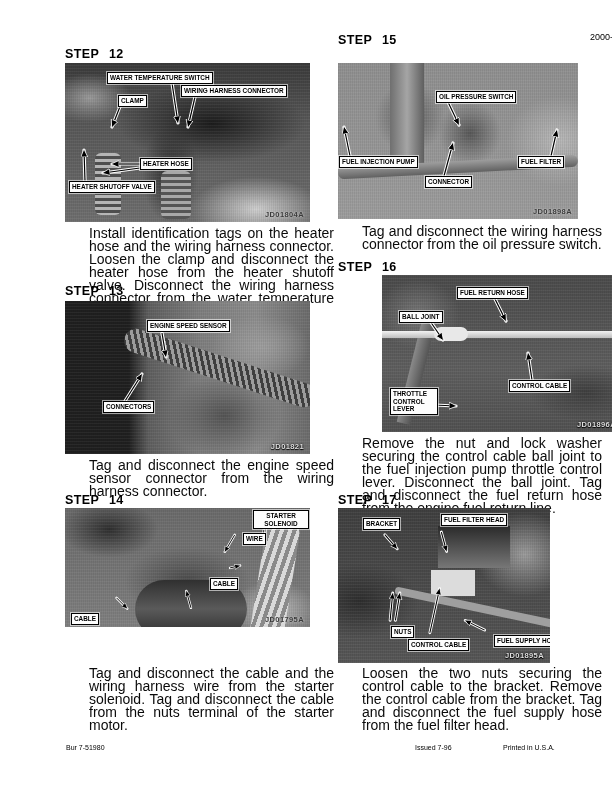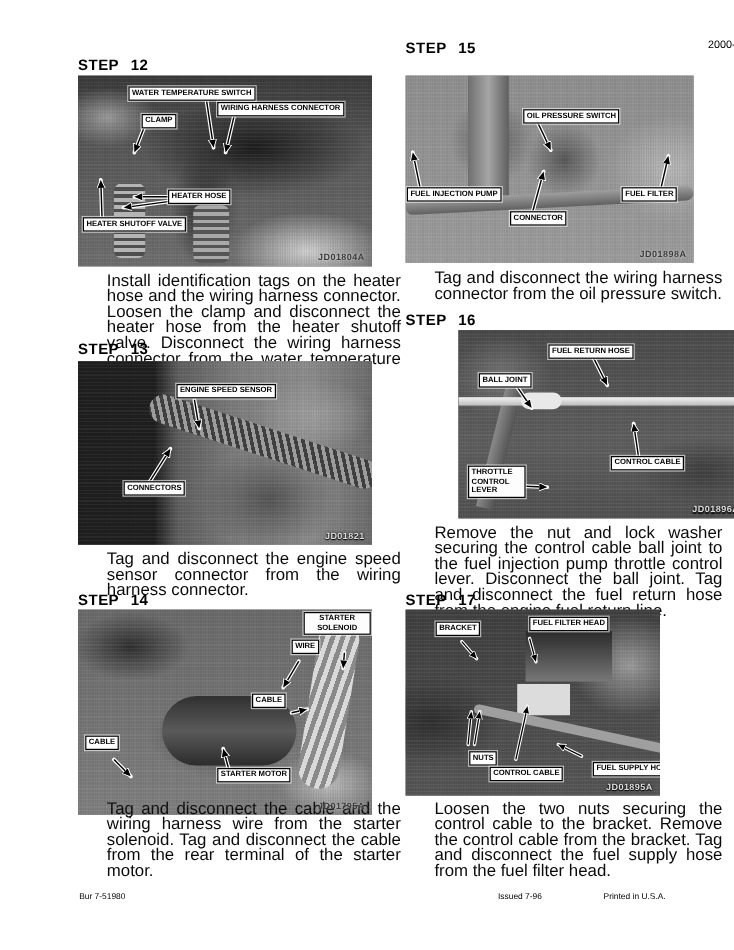--- a/index.html
+++ b/index.html
@@ -122,21 +122,21 @@
           <line class="a" x1="60" y1="100" x2="77" y2="73" marker-end="url(#ah)"></line>
         </g>
     </svg>
     <div class="callout" style="left:82px;top:19px">ENGINE SPEED SENSOR</div>
     <div class="callout" style="left:38px;top:100px">CONNECTORS</div>
     <div class="photo-id">JD01821</div>
   </div>
   <div class="caption" style="left:65px;top:459px;width:245px">Tag and disconnect the engine speed sensor connector from the wiring harness connector.</div>
 
   <div class="step-title" style="left:65px;top:493px">STEP 14</div>
-  <div class="photo p14" style="left:65px;top:508px;width:245px;height:171px">
+  <div class="photo p14" style="left:65px;top:508px;width:245px;height:119px">
     <div class="feat" style="left:70px;top:72px;width:112px;height:58px;border-radius:29px;background:linear-gradient(180deg,#303030,#5a5a5a 50%,#2c2c2c)"></div>
     <div class="feat" style="left:192px;top:8px;width:34px;height:142px;border-radius:17px;transform:rotate(9deg);background:repeating-linear-gradient(100deg,#d9d9d9 0 4px,#8a8a8a 4px 8px)"></div>
     <svg class="arrows" viewBox="0 0 245 155">
       <g>
           <line class="c" x1="222" y1="28" x2="221" y2="41"></line>
           <line class="a" x1="222" y1="28" x2="221" y2="41" marker-end="url(#ah)"></line>
         </g>
       <g>
           <line class="c" x1="184" y1="35" x2="171" y2="57"></line>
           <line class="a" x1="184" y1="35" x2="171" y2="57" marker-end="url(#ah)"></line>
@@ -154,21 +154,21 @@
           <line class="a" x1="127" y1="130" x2="121" y2="108" marker-end="url(#ah)"></line>
         </g>
     </svg>
     <div class="callout wrap" style="left:188px;top:2px;width:50px">STARTER SOLENOID</div>
     <div class="callout" style="left:178px;top:25px">WIRE</div>
     <div class="callout" style="left:145px;top:70px">CABLE</div>
     <div class="callout" style="left:6px;top:105px">CABLE</div>
     <div class="callout" style="left:116px;top:132px">STARTER MOTOR</div>
     <div class="photo-id dark">JD01795A</div>
   </div>
-  <div class="caption" style="left:65px;top:667px;width:245px">Tag and disconnect the cable and the wiring harness wire from the starter solenoid. Tag and disconnect the cable from the rear terminal of the starter motor.</div>
+  <div class="caption" style="left:65px;top:667px;width:245px">Tag and disconnect the cable and the wiring harness wire from the starter solenoid. Tag and disconnect the cable from the nuts terminal of the starter motor.</div>
 
   <div class="step-title" style="left:338px;top:33px">STEP 15</div>
   <div class="photo p15" style="left:338px;top:63px;width:240px;height:156px">
     <div class="feat" style="left:52px;top:0;width:34px;height:100px;background:linear-gradient(90deg,#6f6f6f,#a5a5a5 50%,#5f5f5f)"></div>
     <div class="feat" style="left:0;top:98px;width:240px;height:12px;transform:rotate(-3deg);border-radius:6px;background:linear-gradient(180deg,#9e9e9e,#616161)"></div>
     <svg class="arrows" viewBox="0 0 240 156">
       <g>
           <line class="c" x1="110" y1="39" x2="121" y2="62"></line>
           <line class="a" x1="110" y1="39" x2="121" y2="62" marker-end="url(#ah)"></line>
         </g>

